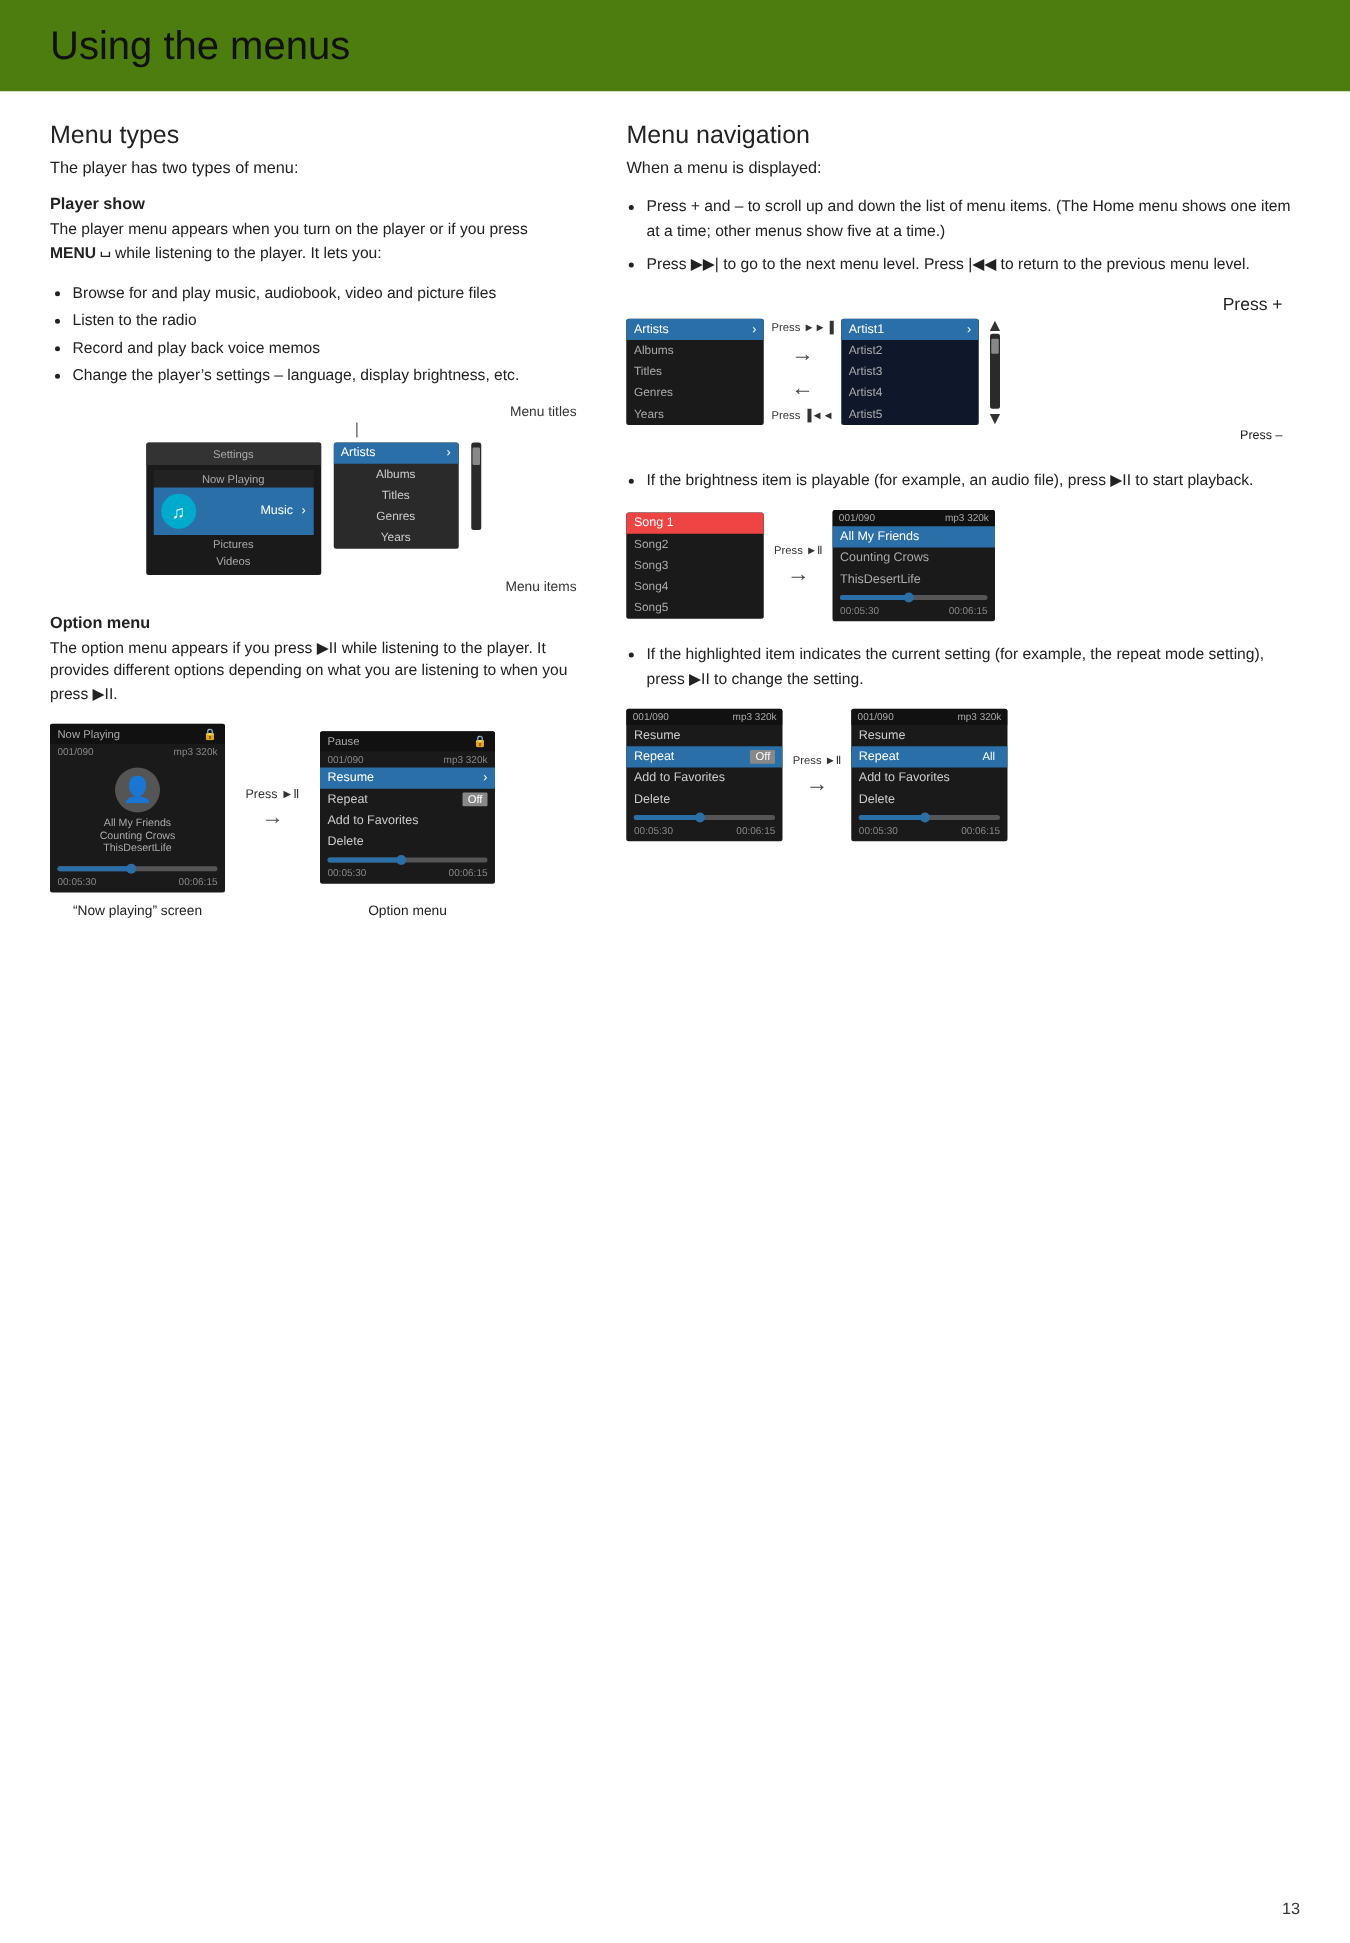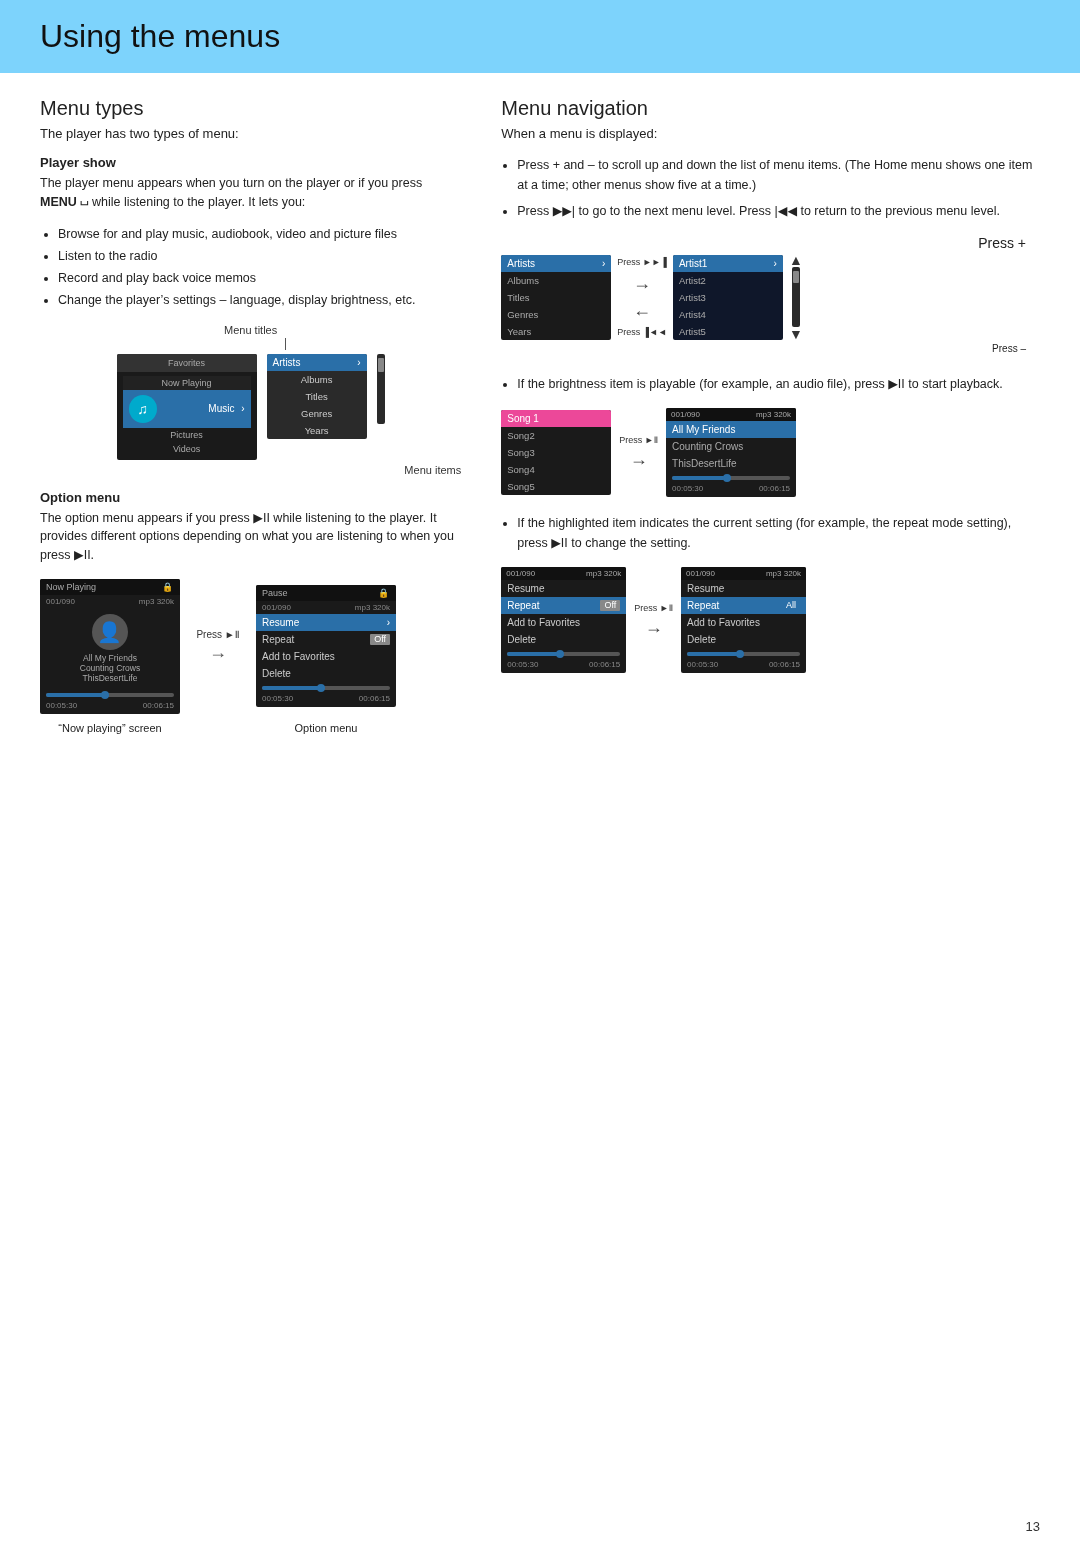--- a/index.html
+++ b/index.html
@@ -7,21 +7,21 @@
       font-family: Arial, sans-serif;
       font-size: 13px;
       background: #fff;
       color: #222;
       width: 1080px;
       min-height: 1554px;
       padding: 0;
     }
 
     .page-header {
-      background: #7dd3fc;
+      background: #4d7c0f;
       padding: 18px 40px 18px 40px;
       margin-bottom: 24px;
     }
     .page-header h1 {
       font-size: 32px;
       font-weight: normal;
       color: #111;
     }
 
     .main-content {
@@ -290,21 +290,21 @@
       color: #fff;
       width: 110px;
       border-radius: 2px;
       overflow: hidden;
       font-size: 10px;
     }
     .song-list-screen .sls-item {
       padding: 3px 6px;
     }
     .song-list-screen .sls-item.highlighted {
-      background: #ec4899;
+      background: #ef4444;
       color: #fff;
     }
 
     .playback-screen {
       background: #1a1a1a;
       color: #fff;
       width: 130px;
       border-radius: 2px;
       overflow: hidden;
       font-size: 10px;
@@ -385,21 +385,21 @@
     .nav-diagrams-wrapper {
       position: relative;
     }
     .option-section-label {
       margin-top: 12px;
     }
 
     .menu-titles-label {
       font-size: 11px;
       color: #333;
-      text-align: center;
+      text-align: right;
       margin-bottom: 2px;
     }
     .menu-items-label {
       font-size: 11px;
       color: #333;
       text-align: right;
       margin-top: 4px;
     }
   </style>
 </head>
@@ -429,21 +429,21 @@
 
     <div class="menu-diagram">
       <div class="menu-titles-label">Menu titles</div>
 
       <div style="display:flex; justify-content:center; margin-bottom:4px;">
         <div style="width:1px; height:12px; background:#555; margin-left:70px;"></div>
       </div>
       <div class="menu-screens">
 
         <div class="player-screen" style="width:140px;">
-          <div class="ps-header">Favorites</div>
+          <div class="ps-header">Settings</div>
           <div class="ps-body">
             <div class="ps-header" style="background:#222; color:#aaa; font-size:9px; padding:2px 4px;">Now Playing</div>
             <div class="ps-item highlighted" style="display:flex; align-items:center; gap:6px; padding:5px 6px;">
               <div class="music-icon">♫</div>
               <span>Music <span style="margin-left:4px;">›</span></span>
             </div>
             <div style="background:#1a1a1a; color:#aaa; font-size:9px; padding:2px 6px;">Pictures</div>
             <div style="background:#1a1a1a; color:#aaa; font-size:9px; padding:2px 6px;">Videos</div>
           </div>
         </div>

